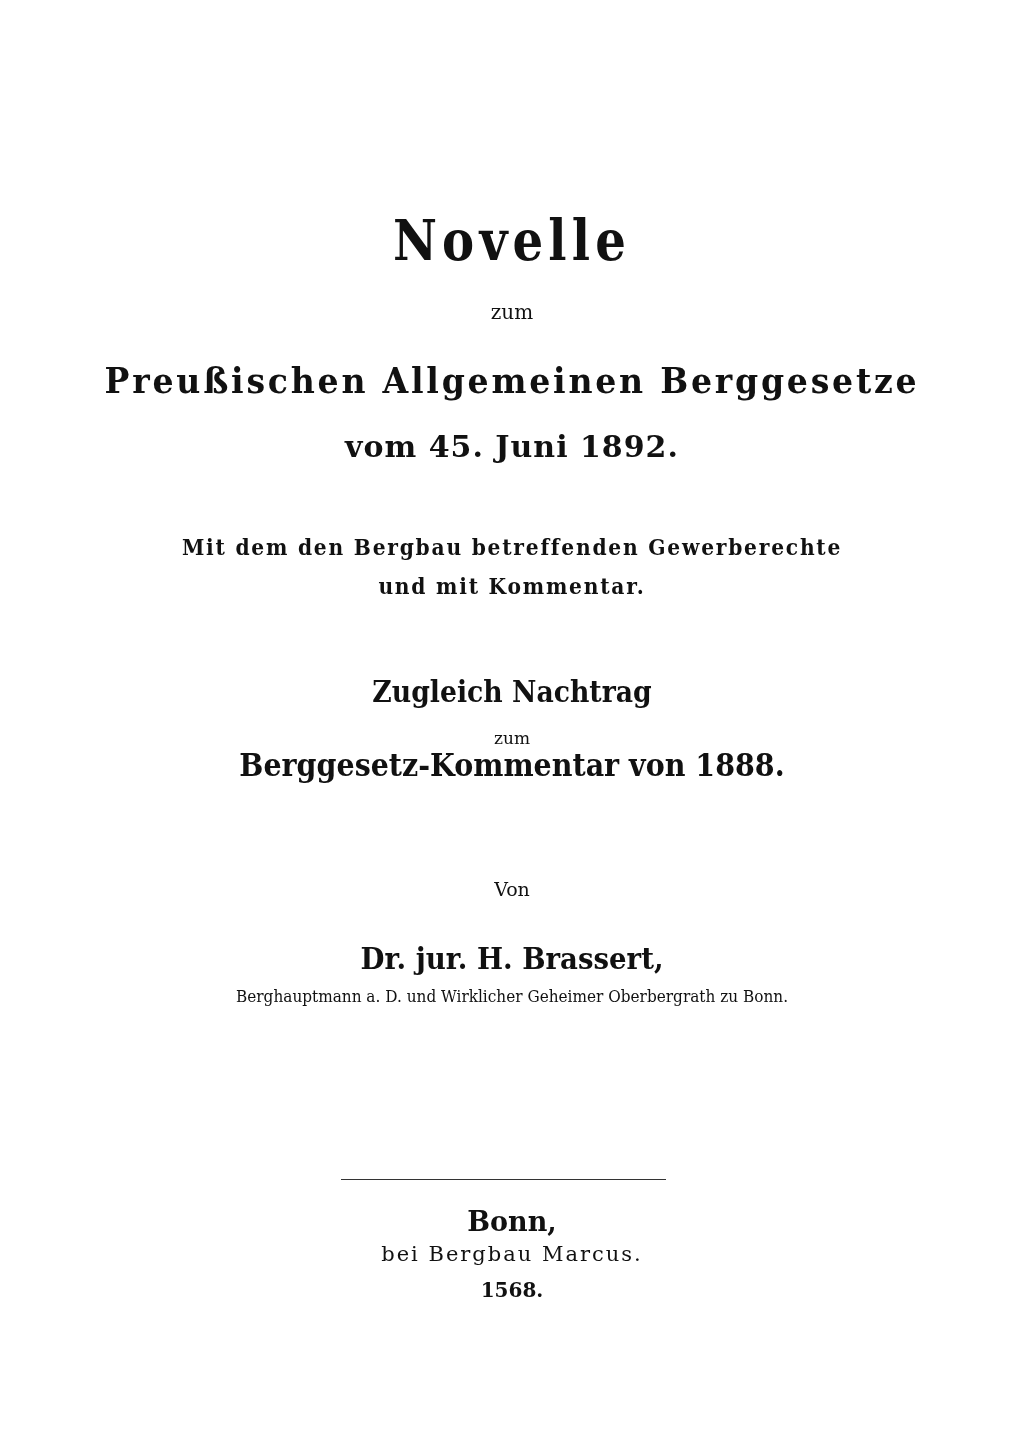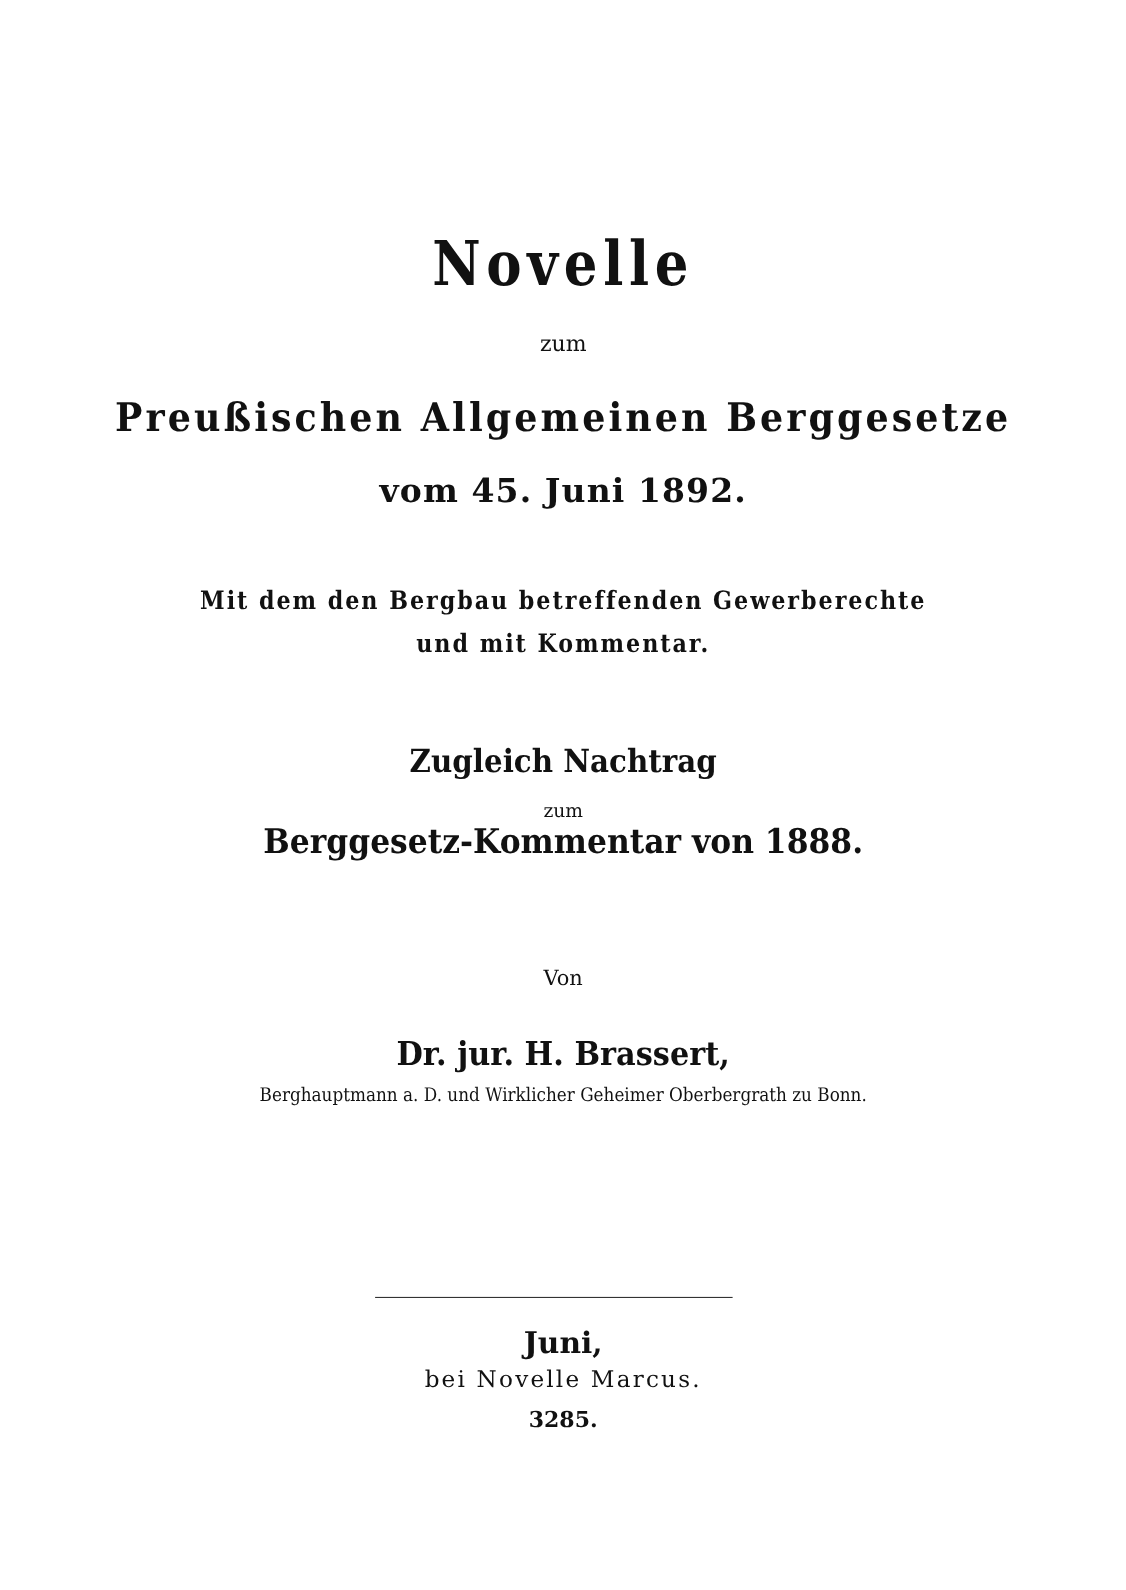--- a/index.html
+++ b/index.html
@@ -131,16 +131,16 @@
   <div class="line supp1">Zugleich Nachtrag</div>
   <div class="line zum2">zum</div>
   <div class="line supp2">Berggesetz-Kommentar von 1888.</div>
 
   <div class="line von">Von</div>
   <div class="line author">Dr. jur. H. Brassert,</div>
   <div class="line author-title">Berghauptmann a. D. und Wirklicher Geheimer Oberbergrath zu Bonn.</div>
 
   <div class="rule"></div>
 
-  <div class="line place">Juni,</div>
-  <div class="line publisher">bei Novelle Marcus.</div>
-  <div class="line year">3285.</div>
+  <div class="line place">Bonn,</div>
+  <div class="line publisher">bei Bergbau Marcus.</div>
+  <div class="line year">1568.</div>
 </div>
 
 </body></html>

